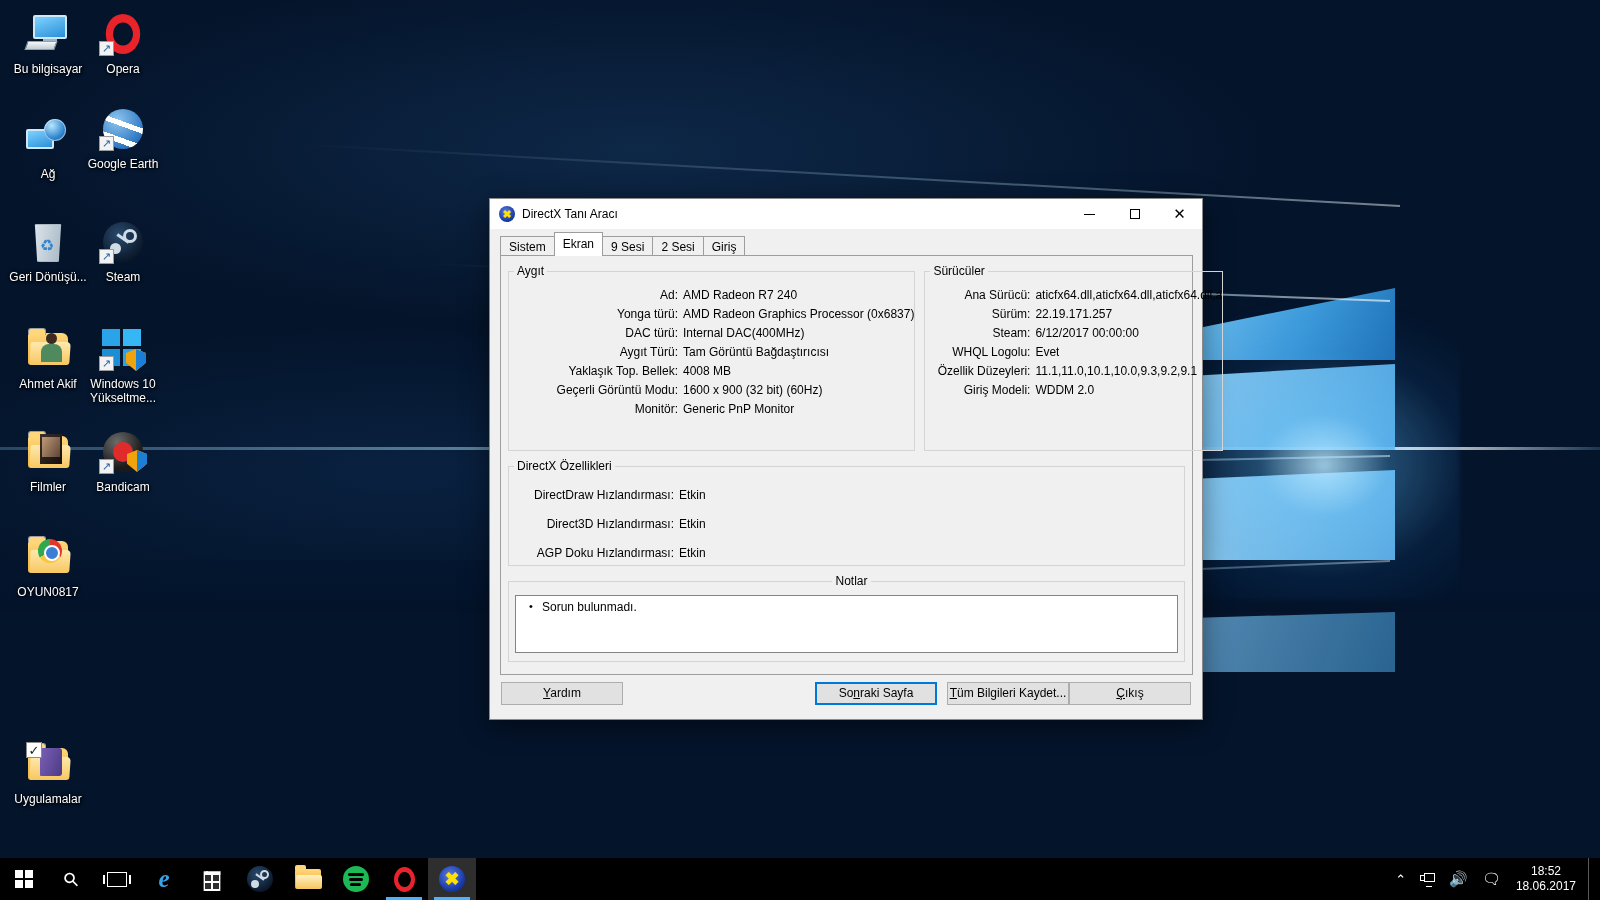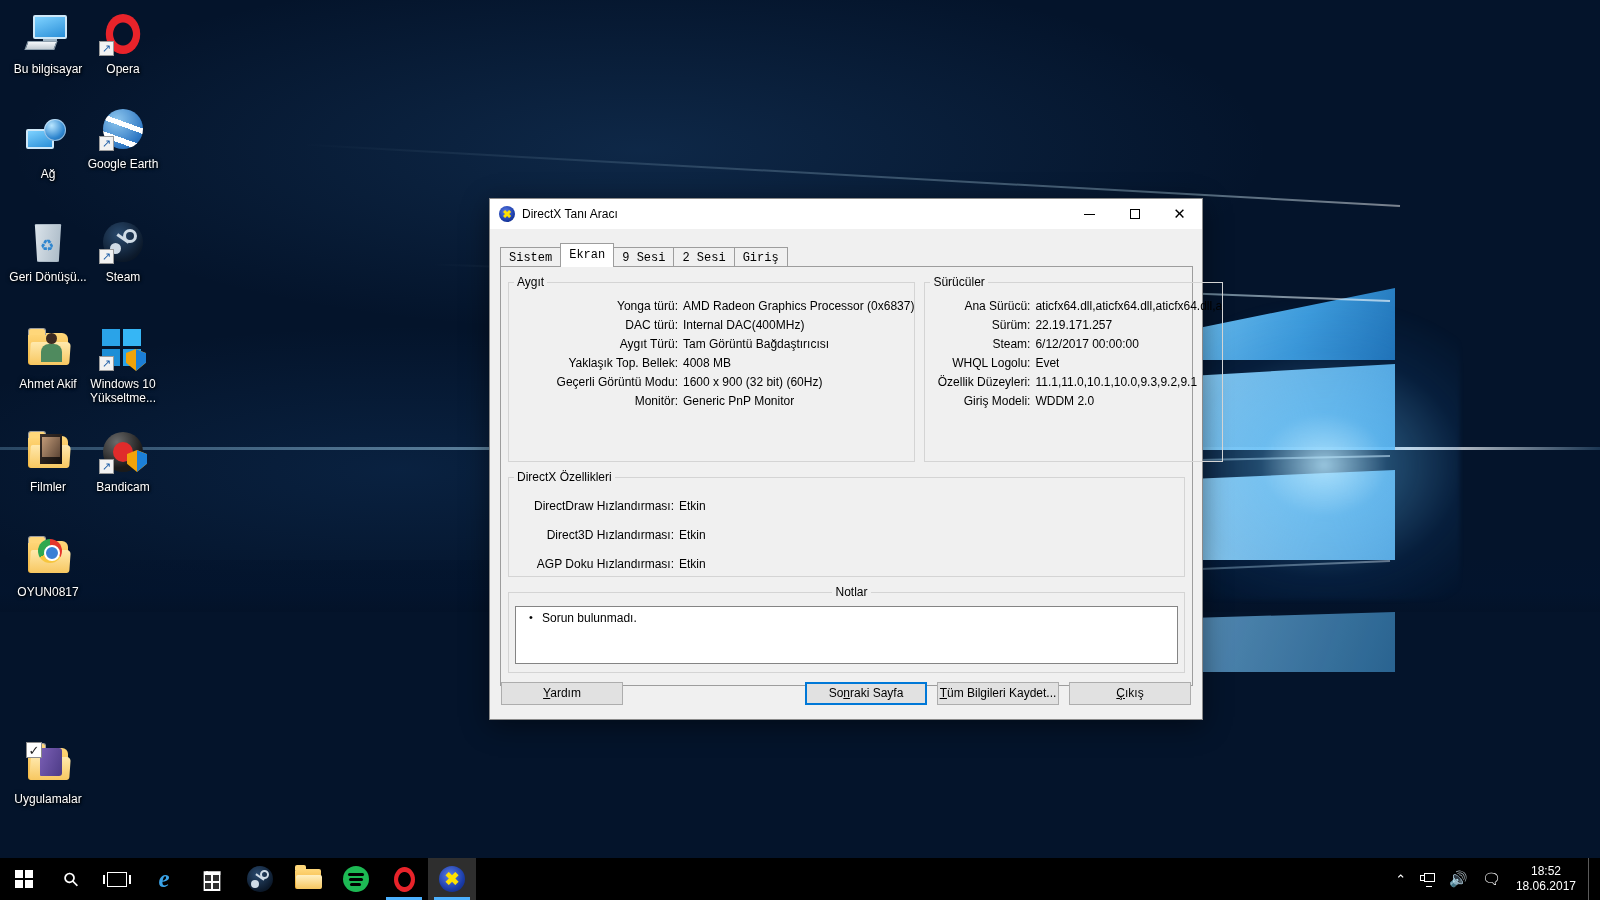--- a/index.html
+++ b/index.html
@@ -267,21 +267,21 @@
     display: flex; align-items: center; justify-content: center;
     font-family: "Liberation Sans", sans-serif;
   }
   #wincontrols .min span { display:block; width:11px; height:1px; background:#000; }
   #wincontrols .max span { display:block; width:10px; height:10px; border:1px solid #000; }
   #wincontrols .close { font-size: 15px; }
 
   #tabstrip {
     padding: 8px 16px 0 10px;
     display: flex; align-items: flex-end;
-    position: relative; height: 37px; font-family: Liberation Mono, monospace;
+    position: relative; height: 26px;
   }
   .tab {
     padding: 3px 8px 3px; margin-right: -1px;
     background: #f0f0f0; border: 1px solid #9d9d9d; border-bottom: none;
     font-size: 12px; line-height: 15px; cursor: default;
     position: relative; top: 2px;
   }
   .tab.active {
     background: #ffffff; top: 0; padding-top: 4px; padding-bottom: 4px;
     z-index: 3;
@@ -342,21 +342,21 @@
     border: 1px solid #adadad;
     font-family: "Liberation Sans", sans-serif;
     font-size: 12px; color: #000; cursor: default;
     display: flex; align-items: center; justify-content: center;
   }
   .btn u { text-decoration: underline; }
   .btn.focused { border: 2px solid #0078d7; }
   #btn-help { width: 122px; }
   #btn-next { width: 122px; margin-left: auto; }
   #btn-save { width: 122px; margin-left: 10px; }
-  #btn-exit { width: 122px; margin-left: 10px; }
+  #btn-exit { width: 122px; }
 </style>
 </head>
 <body>
 
 <div id="desktop">
 
   <div class="wp-base"></div>
   <div class="wp-haze"></div>
   <div class="horizon"></div>
   <div class="darkband"></div>
@@ -546,20 +546,24 @@
       <div class="tab">Giriş</div>
     </div>
 
     <div id="tabpanel">
 
       <div class="two-col">
 
         <fieldset id="fs-device">
           <legend>Aygıt</legend>
           <div class="rowlist">
+            <div class="row">
+              <div class="lbl">Ad:</div>
+              <div class="val">AMD Radeon R7 240</div>
+            </div>
             <div class="row">
               <div class="lbl">Yonga türü:</div>
               <div class="val">AMD Radeon Graphics Processor (0x6837)</div>
             </div>
             <div class="row">
               <div class="lbl">DAC türü:</div>
               <div class="val">Internal DAC(400MHz)</div>
             </div>
             <div class="row">
               <div class="lbl">Aygıt Türü:</div>

